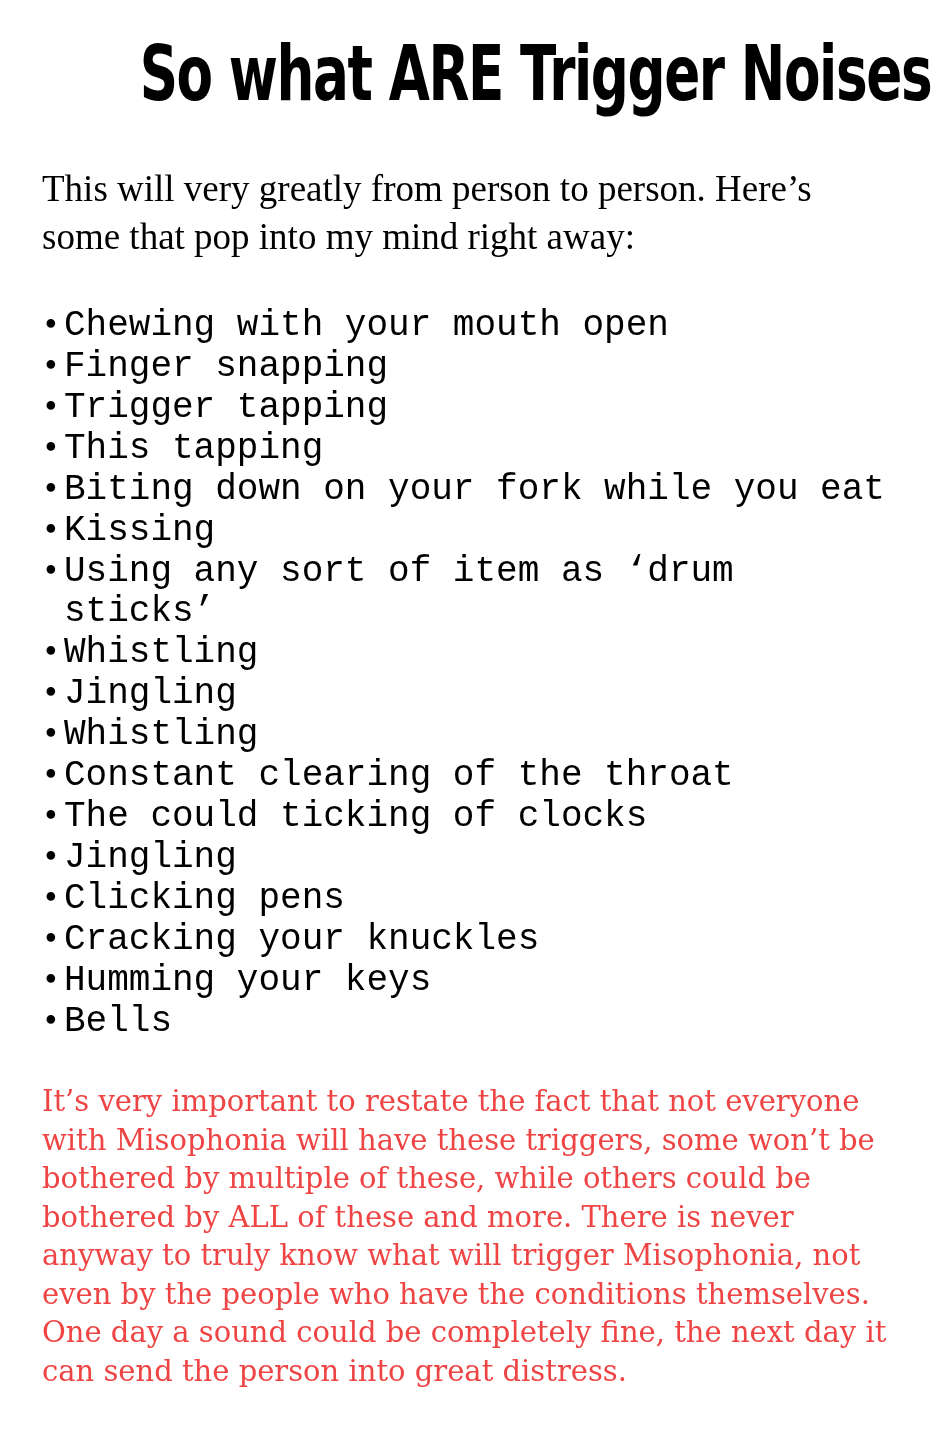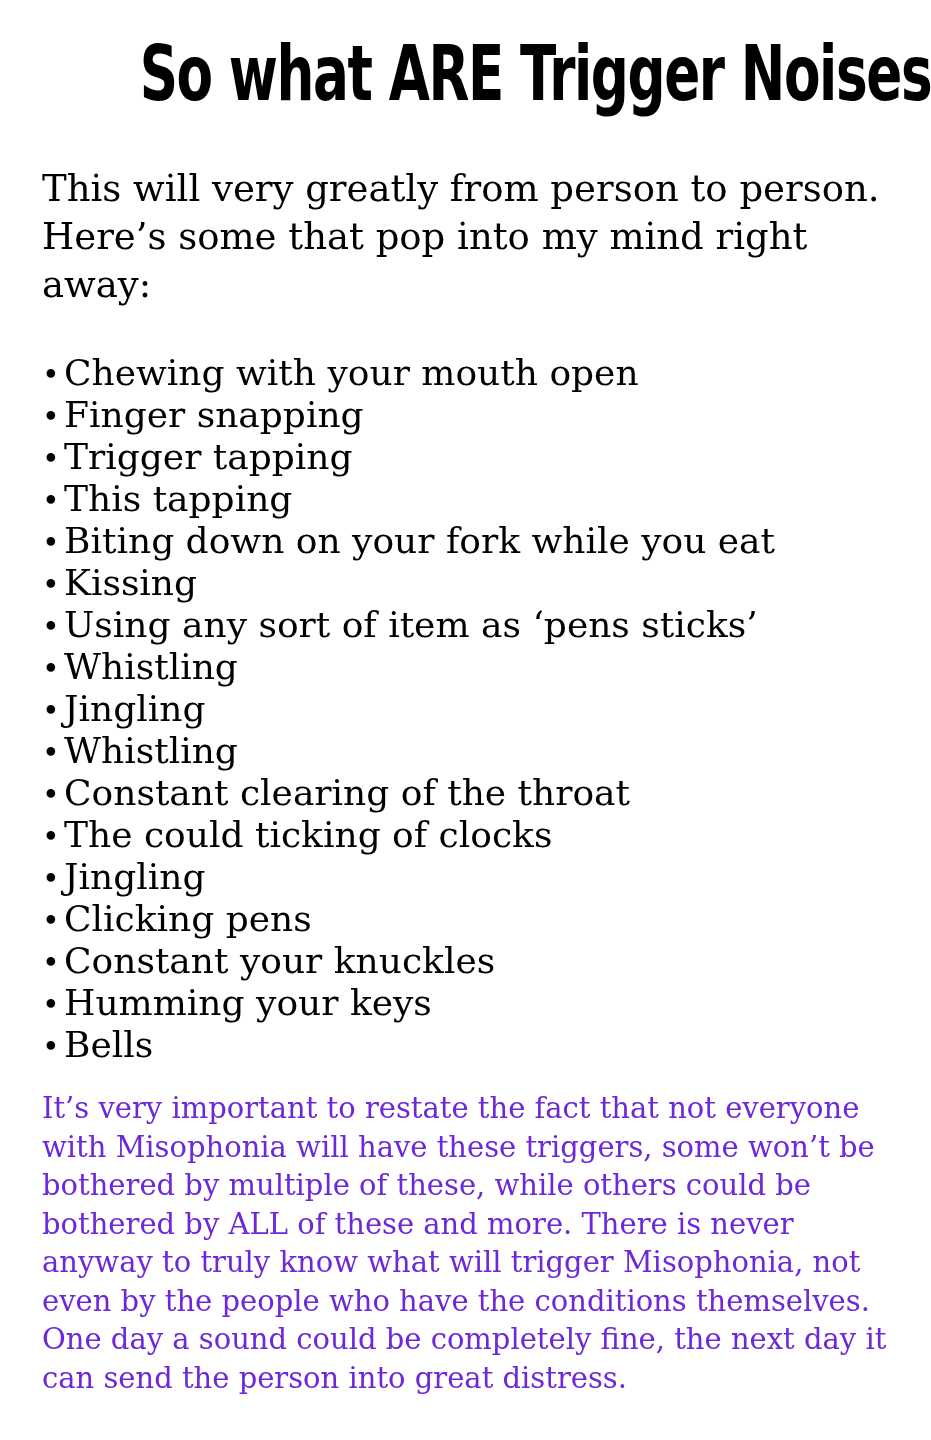--- a/index.html
+++ b/index.html
@@ -28,46 +28,48 @@
     white-space: nowrap;
     transform: scaleX(0.70);
     transform-origin: 50% 50%;
     color: #000000;
   }
   .intro {
     margin: 46px 38px 0 42px;
     font-size: 37px;
     line-height: 48px;
     color: #000000;
+    font-family: Liberation Serif, serif;
   }
   .trigger-list {
     list-style: none;
     margin: 44px 30px 0 42px;
     padding: 0;
   }
   .trigger-item {
     display: flex;
     align-items: baseline;
     font-size: 36px;
     line-height: 40px;
     color: #000000;
   }
   .bullet {
     flex: 0 0 auto;
     width: 22px;
     font-size: 30px;
   }
   .item-text {
     flex: 1 1 auto;
+    font-family: Liberation Mono, monospace;
   }
   .closing {
-    margin: 22px 18px 0 42px;
+    margin: 40px 18px 0 42px;
     font-size: 29px;
     line-height: 38.5px;
-    color: #6d28d9;
+    color: #ef4444;
   }
 </style>
 </head>
 <body>
 
 <div class="page">
 
   <h1 class="title">So what ARE Trigger Noises?</h1>
 
   <p class="intro">This will very greatly from person to person. Here’s some that pop into my mind right away:</p>
@@ -92,21 +94,21 @@
     <li class="trigger-item">
       <span class="bullet">•</span>
       <span class="item-text">Biting down on your fork while you eat</span>
     </li>
     <li class="trigger-item">
       <span class="bullet">•</span>
       <span class="item-text">Kissing</span>
     </li>
     <li class="trigger-item">
       <span class="bullet">•</span>
-      <span class="item-text">Using any sort of item as ‘pens sticks’</span>
+      <span class="item-text">Using any sort of item as ‘drum sticks’</span>
     </li>
     <li class="trigger-item">
       <span class="bullet">•</span>
       <span class="item-text">Whistling</span>
     </li>
     <li class="trigger-item">
       <span class="bullet">•</span>
       <span class="item-text">Jingling</span>
     </li>
     <li class="trigger-item">
@@ -124,21 +126,21 @@
     <li class="trigger-item">
       <span class="bullet">•</span>
       <span class="item-text">Jingling</span>
     </li>
     <li class="trigger-item">
       <span class="bullet">•</span>
       <span class="item-text">Clicking pens</span>
     </li>
     <li class="trigger-item">
       <span class="bullet">•</span>
-      <span class="item-text">Constant your knuckles</span>
+      <span class="item-text">Cracking your knuckles</span>
     </li>
     <li class="trigger-item">
       <span class="bullet">•</span>
       <span class="item-text">Humming your keys</span>
     </li>
     <li class="trigger-item">
       <span class="bullet">•</span>
       <span class="item-text">Bells</span>
     </li>
   </ul>

